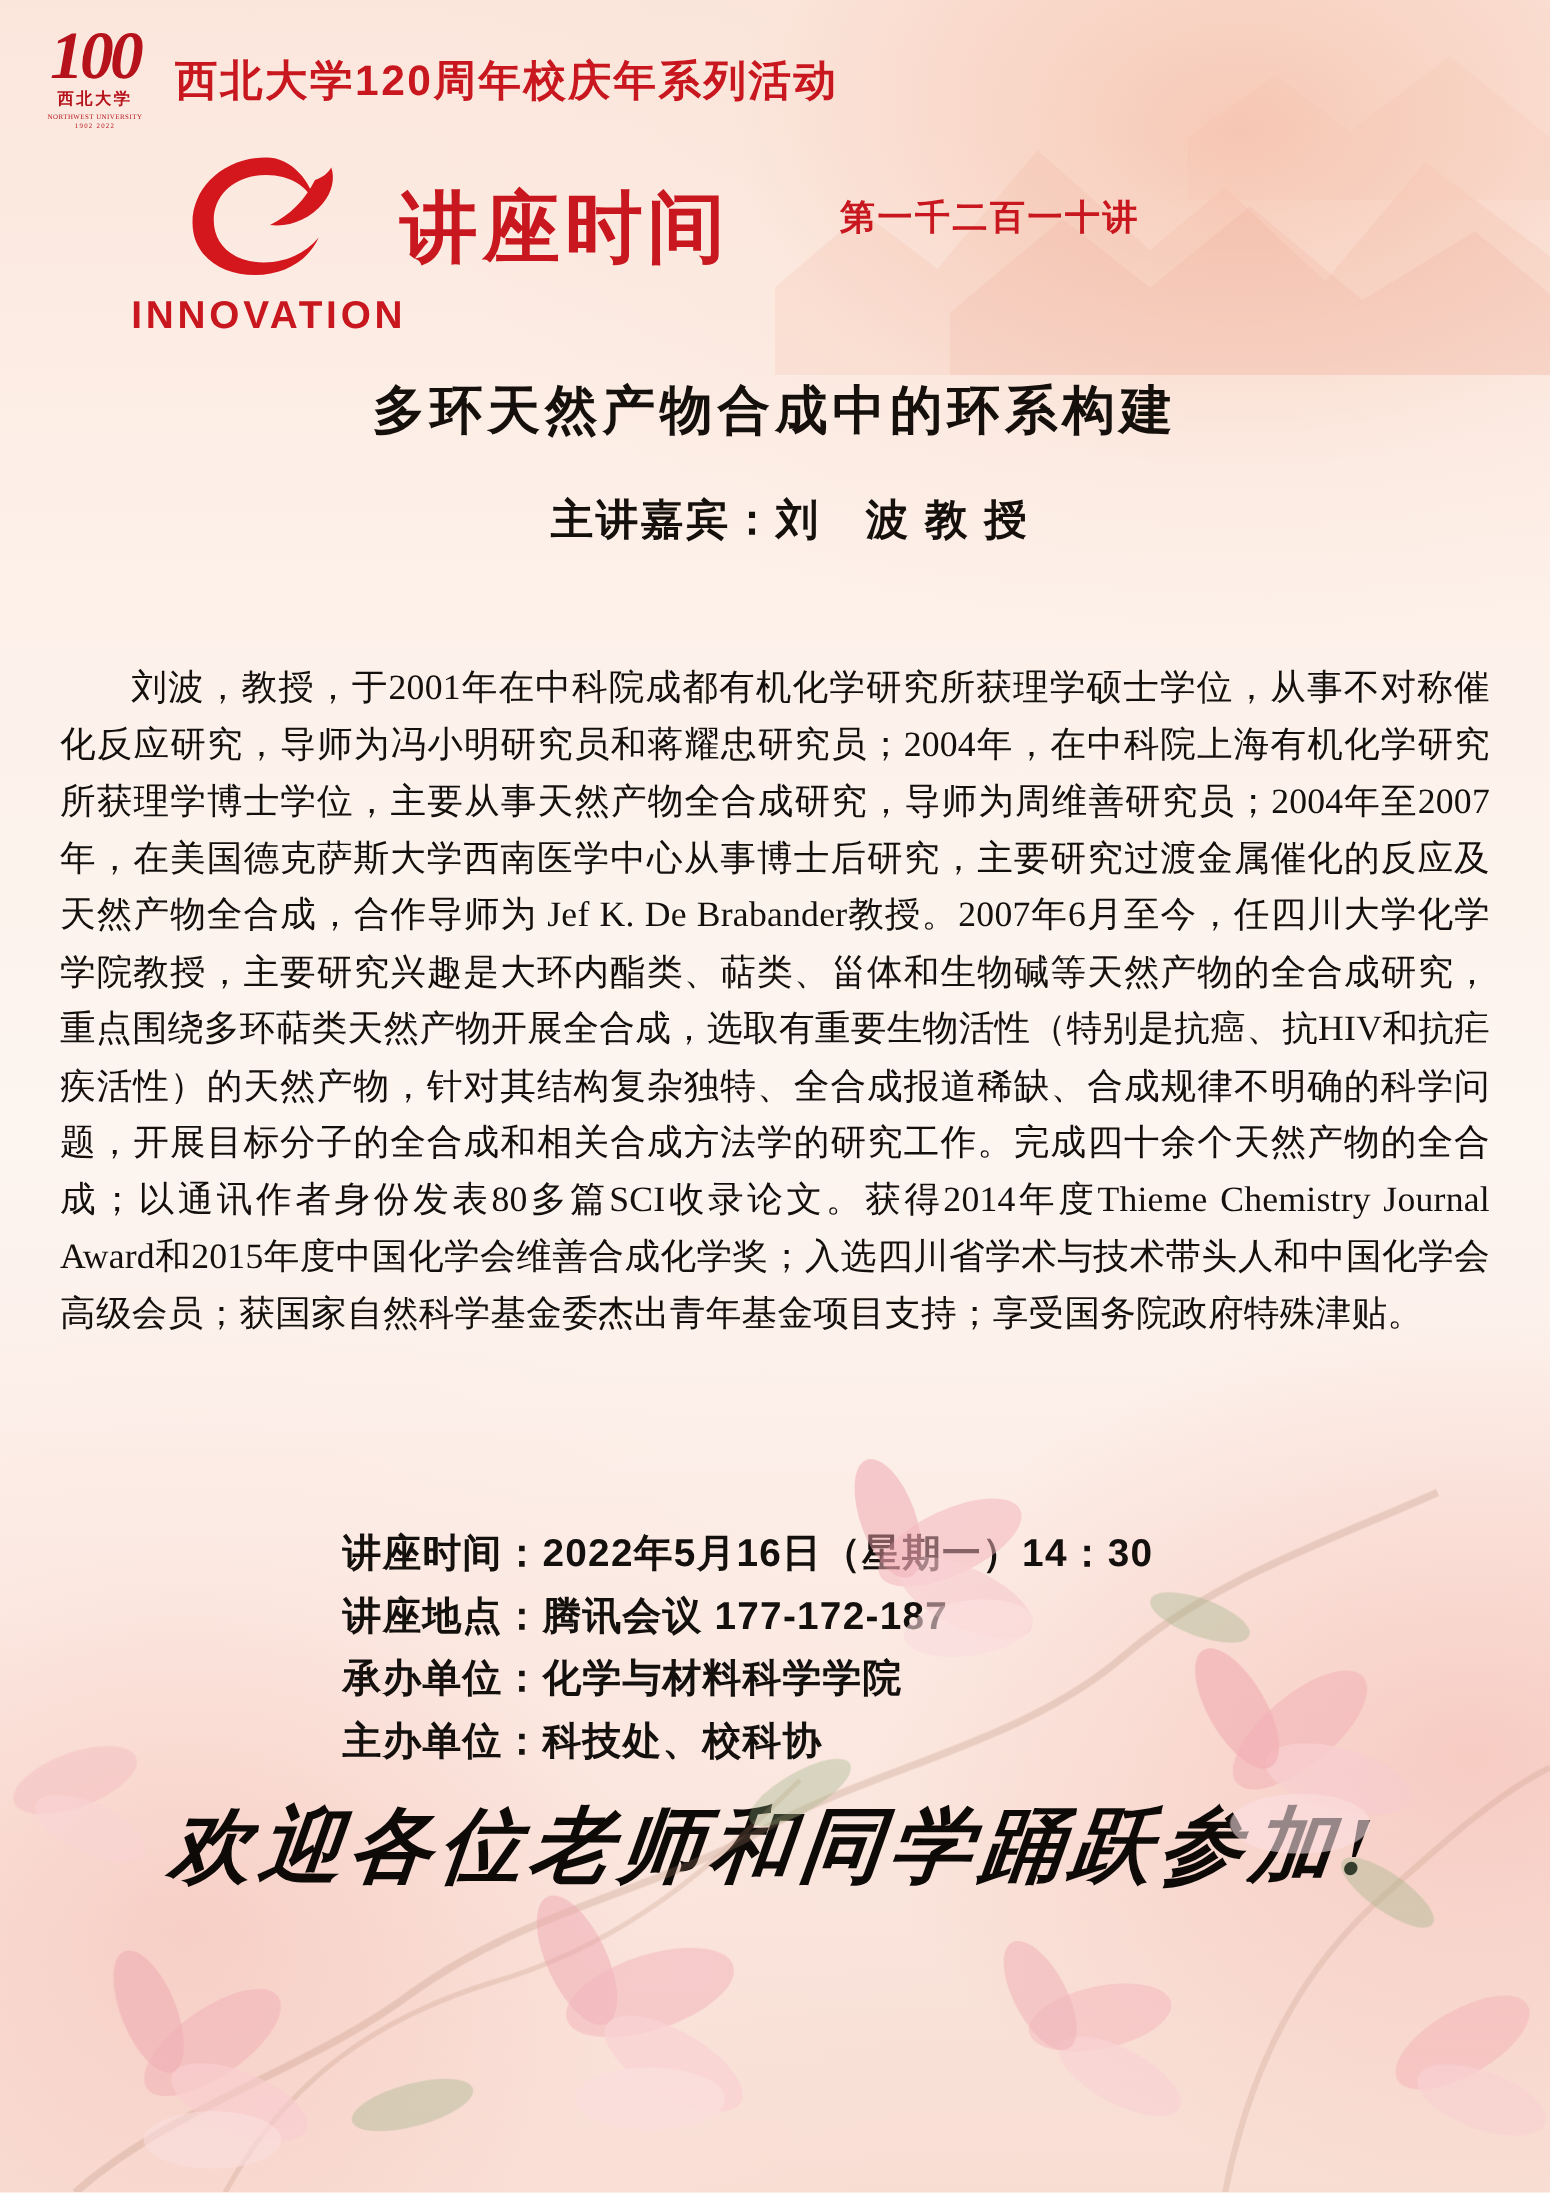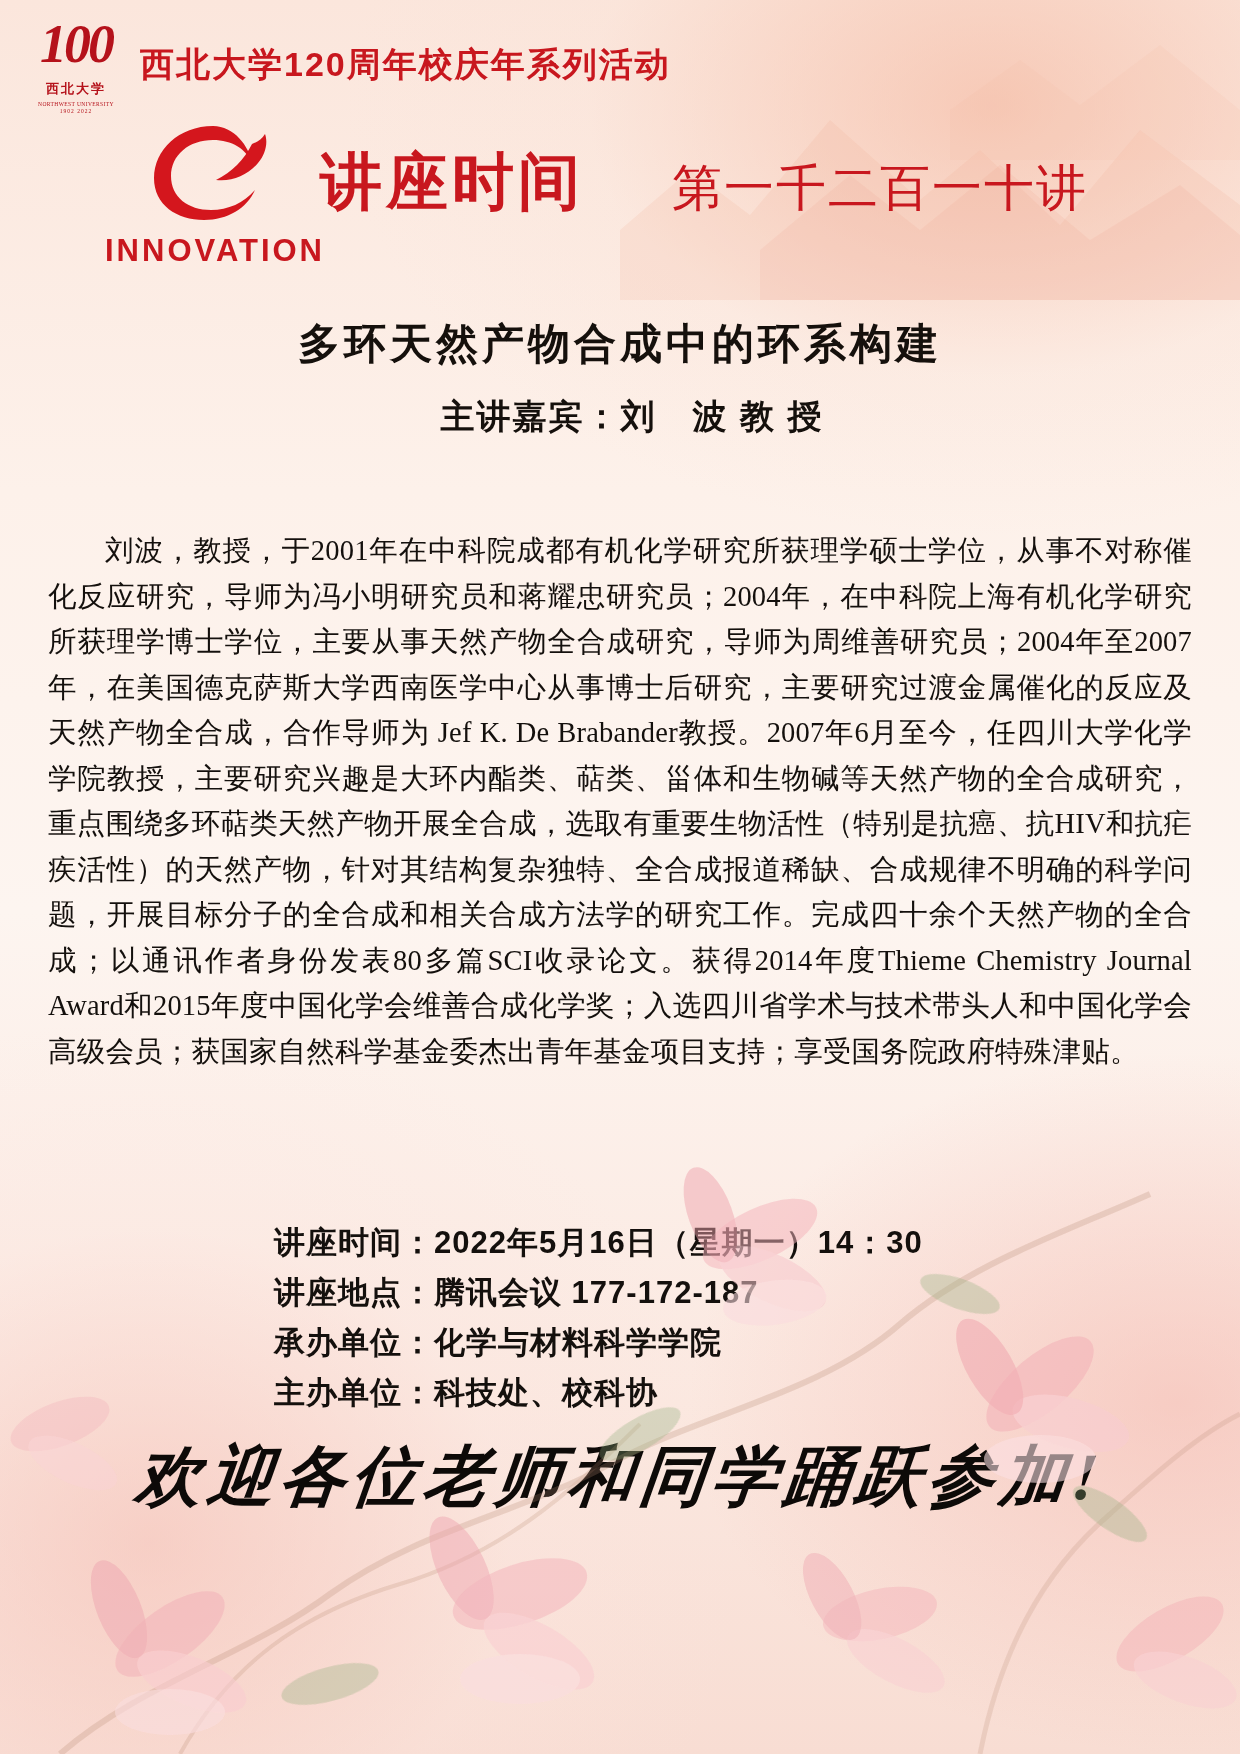--- a/index.html
+++ b/index.html
@@ -59,21 +59,21 @@
     font-style: italic;
     color: #b5121b;
     line-height: 52px;
     letter-spacing: -3px;
     font-weight: bold;
   }
   .logo-120 .uni-cn {
     font-size: 13px;
     color: #b5121b;
     letter-spacing: 2px;
-    margin-top: 10px;
+    margin-top: 0;
     font-weight: bold;
   }
   .logo-120 .uni-en {
     font-size: 5.5px;
     color: #b5121b;
     letter-spacing: 0.4px;
     margin-top: 3px;
     white-space: nowrap;
   }
   .logo-120 .uni-year {
@@ -125,32 +125,32 @@
     font-weight: bold;
     color: #c8171e;
     letter-spacing: 4px;
     white-space: nowrap;
   }
   .forum-session {
     position: absolute;
     left: 672px;
     top: 155px;
     font-family: "Liberation Sans", sans-serif;
-    font-size: 50px;
-    font-weight: normal;
+    font-size: 28px;
+    font-weight: bold;
     color: #c8171e;
     letter-spacing: 2px;
     white-space: nowrap;
   }
 
   
   .lecture-title {
     position: absolute;
     left: 0; right: 0;
-    top: 316px;
+    top: 300px;
     text-align: center;
     font-family: "Liberation Sans", sans-serif;
     font-size: 42px;
     font-weight: bold;
     color: #15100c;
     letter-spacing: 4px;
   }
 
   .speaker-block {
     position: absolute;

